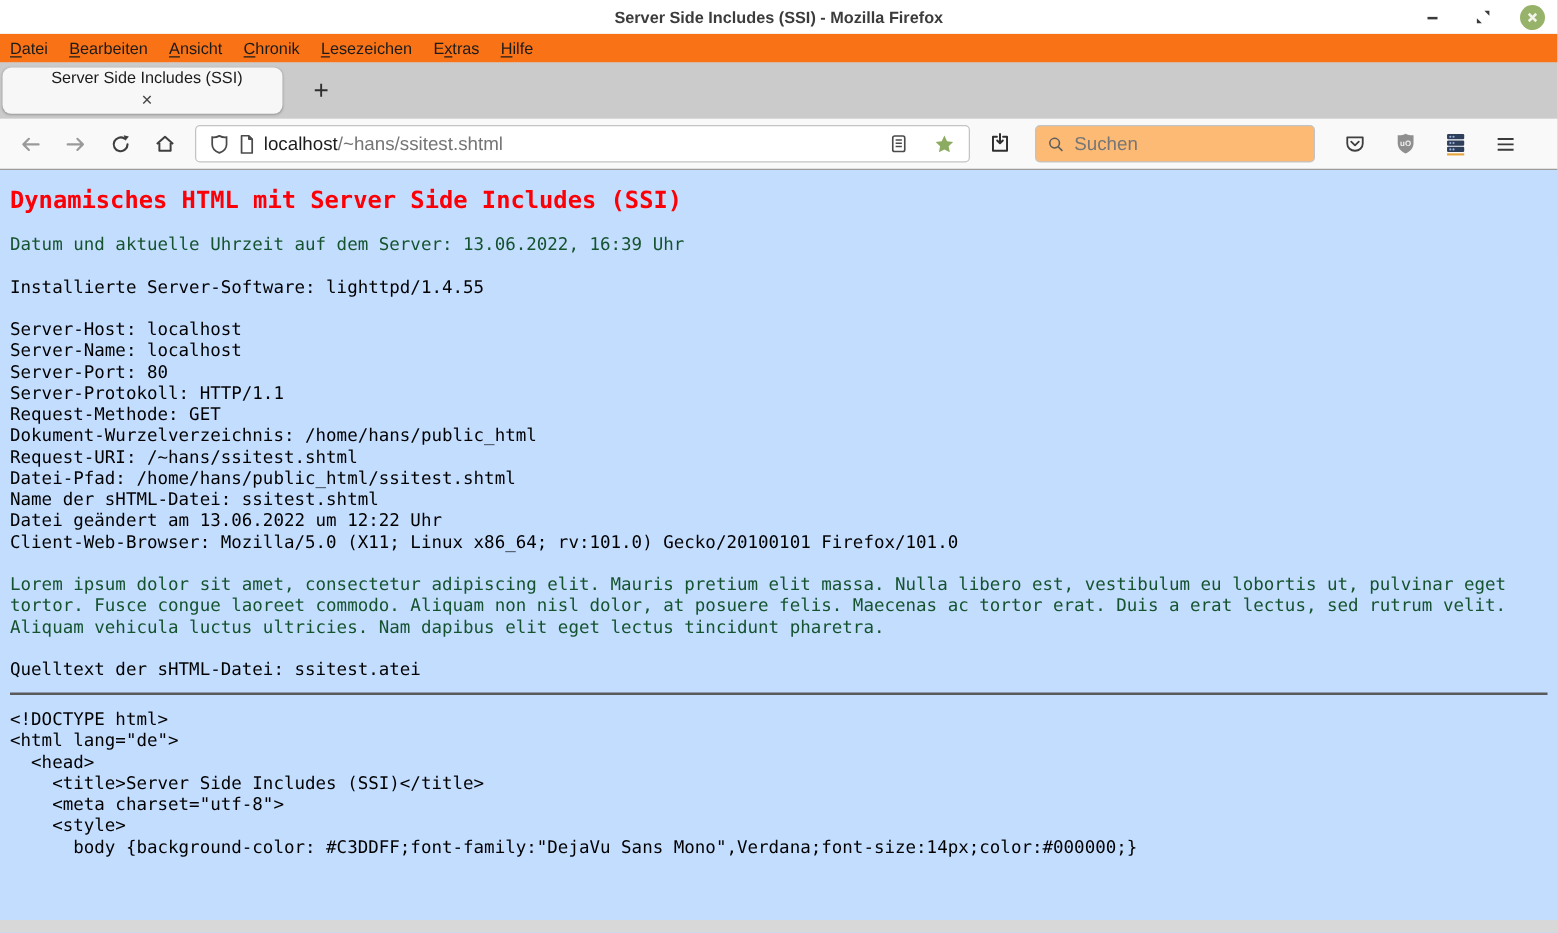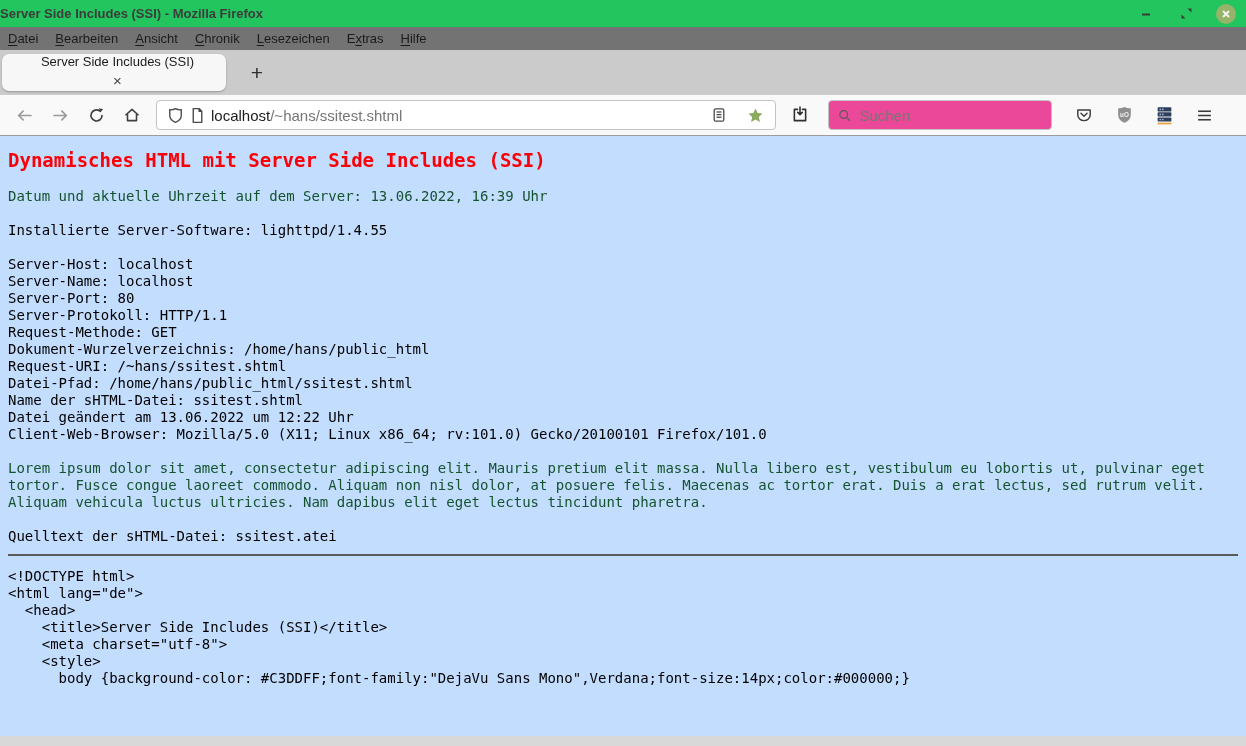--- a/index.html
+++ b/index.html
@@ -1,46 +1,46 @@
 <!DOCTYPE html>
 <html><head>
 <meta charset="utf-8">
 <style>
   * { box-sizing: border-box; margin: 0; padding: 0; }
   html,body { width:1246px; height:746px; }
   body { font-family:"Liberation Sans", sans-serif; background:#d8d8d8; overflow:hidden; }
 
   
-  .titlebar { position:relative; height:27px; background:#22c55e; display:flex; align-items:center; justify-content:flex-start; }
+  .titlebar { position:relative; height:27px; background:#ffffff; display:flex; align-items:center; justify-content:center; }
   .window-title { font-size:13px; font-weight:bold; color:#3c3c3c; }
   .win-controls { position:absolute; right:10px; top:0; height:27px; display:flex; align-items:center; gap:20px; }
   .win-btn { display:flex; align-items:center; justify-content:center; width:20px; height:20px; cursor:default; }
   .close-circle { width:20px; height:20px; border-radius:50%; background:#97b269; display:flex; align-items:center; justify-content:center; }
 
   
-  .menubar { height:23px; background:#737373; display:flex; align-items:center; padding-left:8px; gap:17px; }
+  .menubar { height:23px; background:#f97316; display:flex; align-items:center; padding-left:8px; gap:17px; }
   .menu-item { font-size:13px; color:#1b1b1b; }
   .menu-item u { text-underline-offset:2px; }
 
   
   .tabbar { height:45px; background:#cbcbcb; display:flex; align-items:center; }
   .tab { margin-left:2px; height:37px; width:224px; background:#f7f7f7; border-radius:7px; display:flex; align-items:center; padding:0 6px 0 13px; box-shadow:0 1px 2px rgba(0,0,0,.25);flex-direction:column; }
   .tab-label { font-size:13px; color:#1b1b1b; flex:1; white-space:nowrap; overflow:hidden; }
   .tab-close { width:22px; height:22px; display:flex; align-items:center; justify-content:center; font-size:15px; color:#444; border-radius:3px; }
   .newtab-btn { margin-left:16px; font-size:21px; font-weight:300; color:#2f2f2f; width:30px; height:30px; display:flex; align-items:center; justify-content:center; }
 
   
   .navbar { height:41px; background:#f9f9f9; border-bottom:1px solid #9c9c9c; display:flex; align-items:center; padding:0 8px; gap:4px; }
   .nav-btn { width:32px; height:30px; display:flex; align-items:center; justify-content:center; border-radius:4px; }
   .urlbar { width:620px; height:30px; background:#fff; border:1px solid #c3c3c3; border-radius:4px; display:flex; align-items:center; padding:0 4px 0 10px; gap:6px; margin:0 4px; }
   .url-text { font-size:15px; white-space:nowrap; }
   .url-host { color:#1c1c1c; }
   .url-path { color:#757575; }
   .urlbar-right { margin-left:auto; display:flex; align-items:center; gap:4px; }
-  .searchbox { width:224px; height:30px; background:#ec4899; border:1px solid #c3c3c3; border-radius:4px; display:flex; align-items:center; padding:0 9px; gap:8px; margin:0 10px 0 8px; }
+  .searchbox { width:224px; height:30px; background:#fdba74; border:1px solid #c3c3c3; border-radius:4px; display:flex; align-items:center; padding:0 9px; gap:8px; margin:0 10px 0 8px; }
   .searchbox input { border:none; outline:none; background:transparent; font-size:15px; width:100%; font-family:"Liberation Sans",sans-serif; color:#1c1c1c; }
   .searchbox input::placeholder { color:#767676; }
   .right-icons { display:flex; align-items:center; gap:8px; margin-left:2px; }
 
   
   .content { height:600px; background:#C3DDFF; padding:7px 8px; font-family:"DejaVu Sans Mono","Liberation Mono",monospace; font-size:14px; line-height:17px; color:#000; overflow:hidden; }
   .page-heading { font-family:inherit; font-size:19px; line-height:23px; font-weight:bold; color:#fb0007; margin:6px 0 16px; }
   .content p { margin:0 0 17px; }
   .blue-text { color:#14532d; }
   .content pre { font:inherit; white-space:pre; margin:0 0 17px; }

